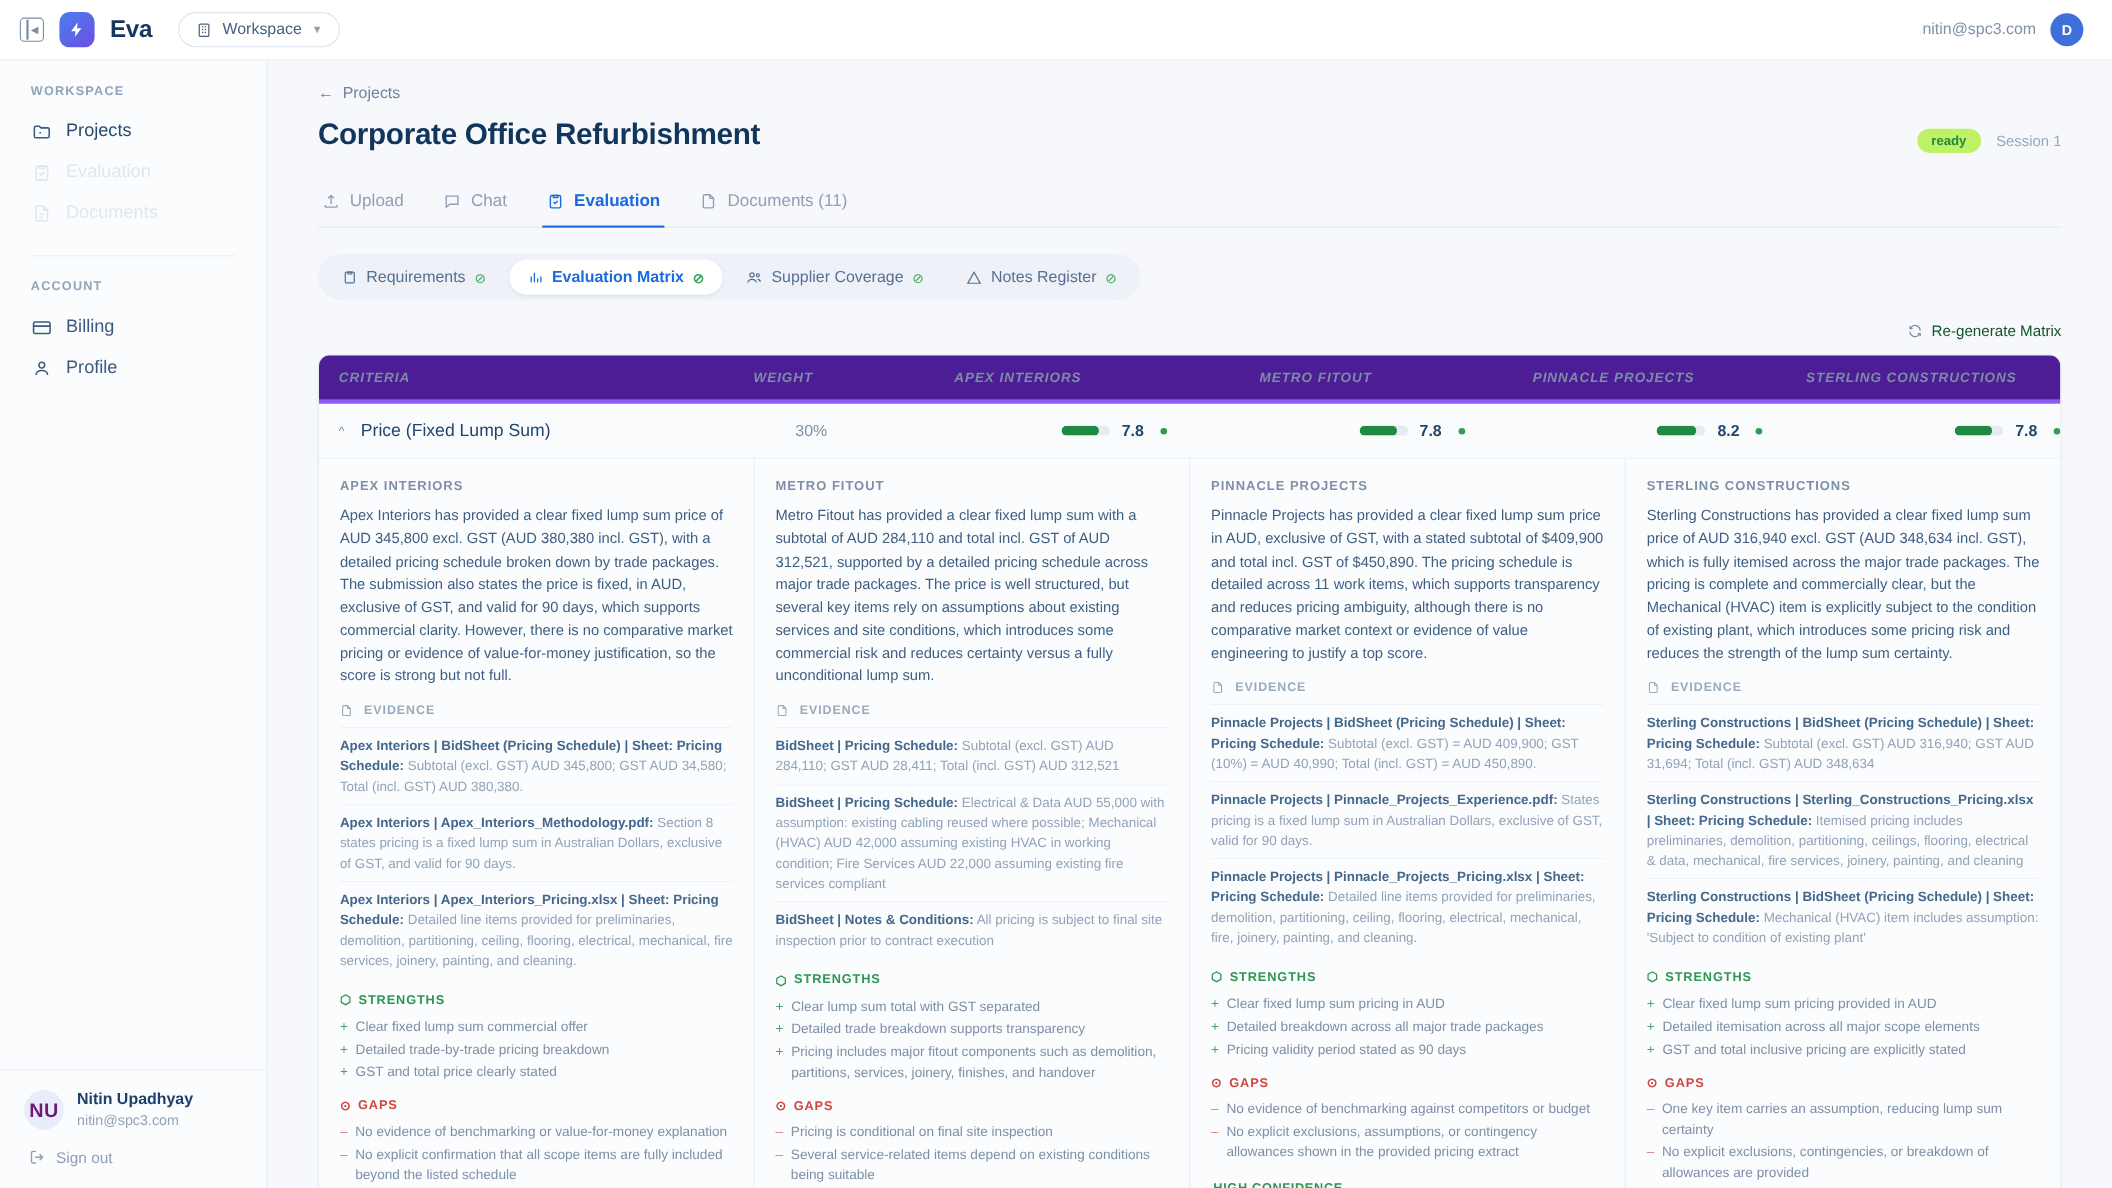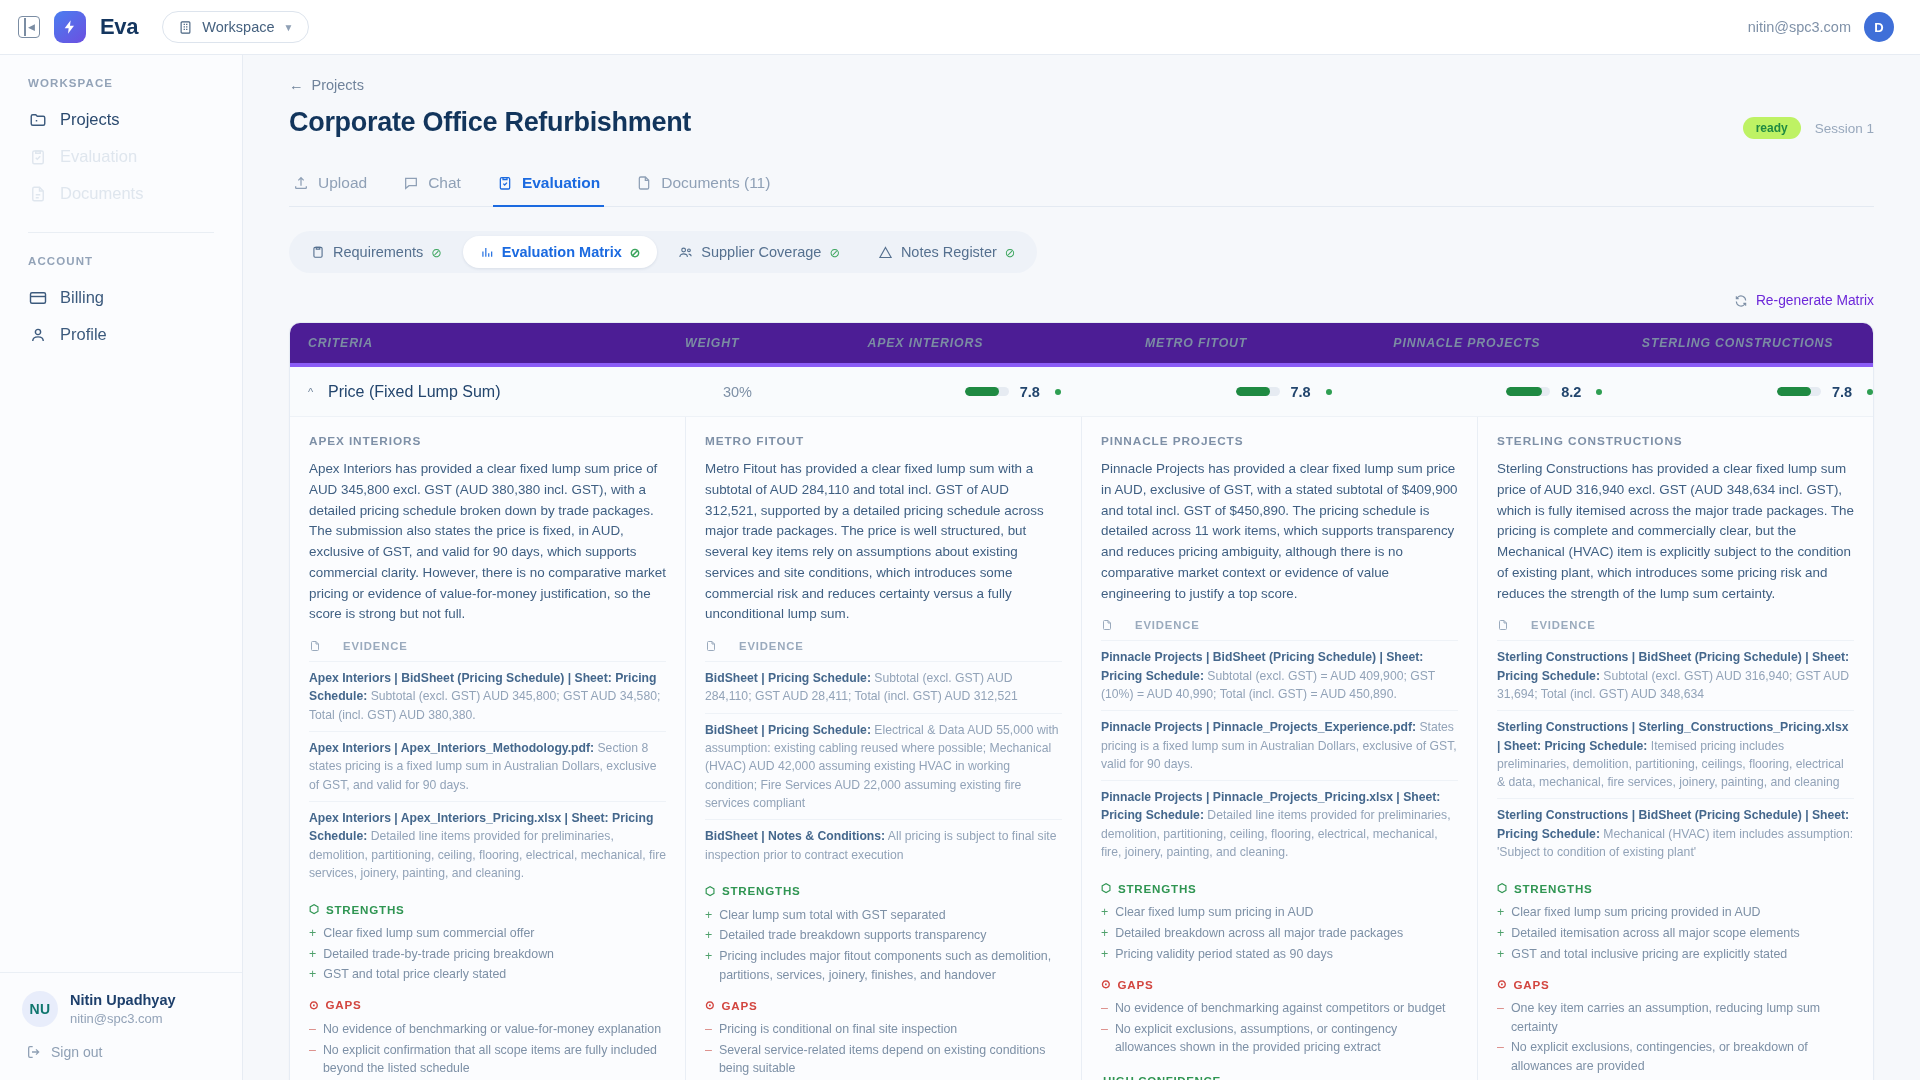--- a/index.html
+++ b/index.html
@@ -32,23 +32,23 @@
     cursor: pointer;
   }
   .sb-item.active { color: #2b4a6f; font-weight: 500; }
   .sb-item.disabled { color: #dfe6ee; cursor: default; }
   .sb-item .ic { width: 19px; height: 19px; display: flex; align-items: center; justify-content: center; }
   .sb-sep { height: 1px; background: #e9eef4; margin: 20px 28px 22px 28px; }
   .sb-foot { border-top: 1px solid #eaeff5; padding: 18px 22px 20px 22px; }
   .sb-user { display: flex; align-items: center; gap: 12px; }
   .avatar {
     width: 36px; height: 36px; border-radius: 50%;
-    background: #e8edfb; color: #0f766e;
+    background: #e8edfb; color: #701a75;
     display: flex; align-items: center; justify-content: center;
-    font-size: 14px; font-weight: 700; letter-spacing: .4px;
+    font-size: 18px; font-weight: 700; letter-spacing: .4px;
     flex: 0 0 36px;
   }
   .u-name { font-size: 14.5px; font-weight: 700; color: #1d3f6b; line-height: 1.3; }
   .u-mail { font-size: 13px; color: #93a3b8; line-height: 1.4; }
   .signout {
     display: flex; align-items: center; gap: 9px;
     margin-top: 16px; margin-left: 4px;
     font-size: 14px; color: #8e9fb4; cursor: pointer;
   }
 
@@ -125,21 +125,21 @@
     display: flex; align-items: center; gap: 8px;
     padding: 8px 17px; border-radius: 999px;
     font-size: 14.5px; color: #55708f; cursor: pointer; white-space: nowrap;
   }
   .subtab.active { background: #fff; color: #1b6ae0; font-weight: 600; box-shadow: 0 1px 3px rgba(20,50,90,.10); }
   .chk { color: #3ba55d; font-size: 12.5px; }
 
   .regen-row { display: flex; justify-content: flex-end; margin-top: 20px; }
   .regen {
     display: flex; align-items: center; gap: 8px;
-    font-size: 13.8px; color: #6d28d9; cursor: pointer;
+    font-size: 13.8px; color: #14532d; cursor: pointer;
   }
 
   
   .matrix {
     margin-top: 14px; background: #fff;
     border: 1px solid #e6ecf4; border-radius: 11px;
     overflow: hidden; box-shadow: 0 1px 2px rgba(25,55,95,.03);
   }
   .mhead {
     display: flex; align-items: center; background: #4c1d95;
@@ -174,21 +174,21 @@
     flex: 1 1 0; padding: 17px 19px 19px 19px;
     border-right: 1px solid #e9eef5; min-width: 0;
   }
   .panel:last-child { border-right: none; }
   .p-title {
     font-size: 11.8px; font-weight: 700; letter-spacing: .9px;
     color: #7e90a7; margin-bottom: 11px;
   }
   .p-summary { font-size: 13.4px; line-height: 1.55; color: #3f5f82; }
   .ev-label {
-    display: flex; align-items: flex-start; gap: 22px;
+    display: flex; align-items: flex-start; gap: 10px;
     font-size: 11.3px; font-weight: 700; letter-spacing: .85px;
     color: #9aaabd; margin: 15px 0 9px 0;
   }
   .ev-item {
     font-size: 12.2px; line-height: 1.5; color: #92a3b8;
     padding: 7px 0; border-top: 1px solid #eef2f7;
   }
   .ev-item:first-of-type { border-top: none; padding-top: 0; }
   .ev-item b { color: #44678c; font-weight: 700; }
   .sg-head {

